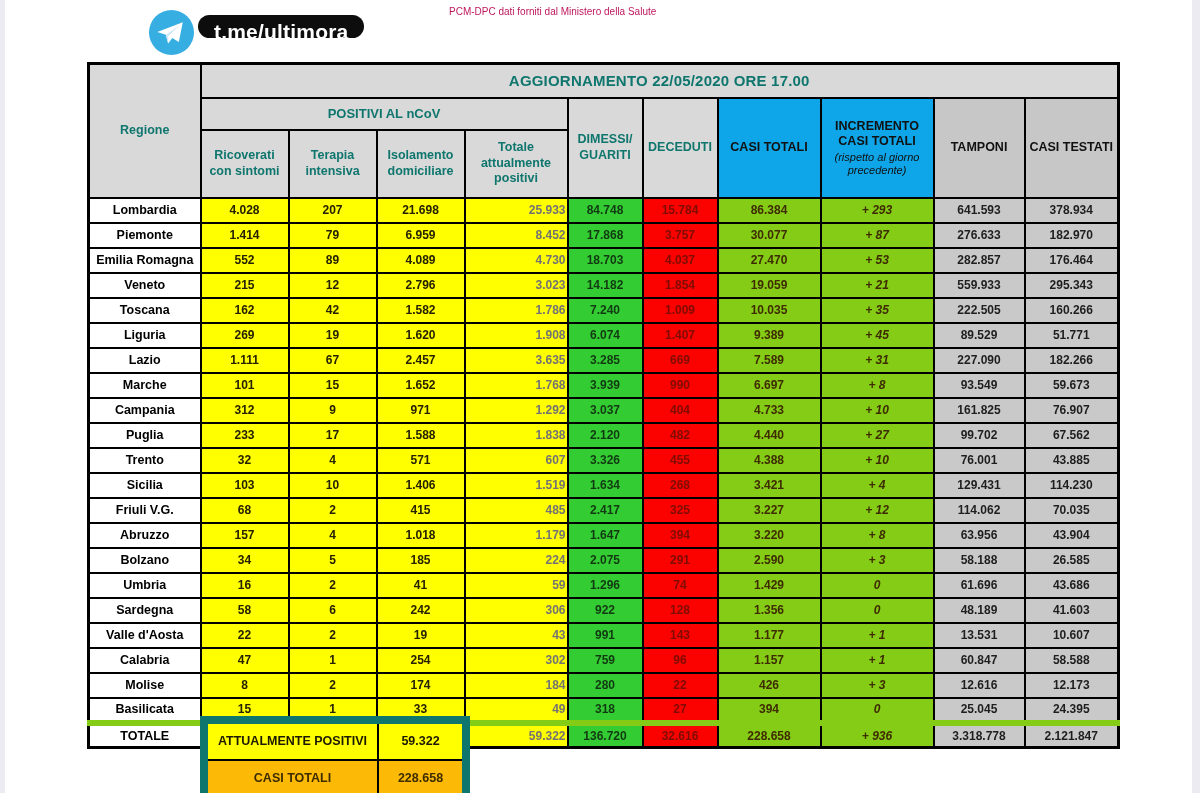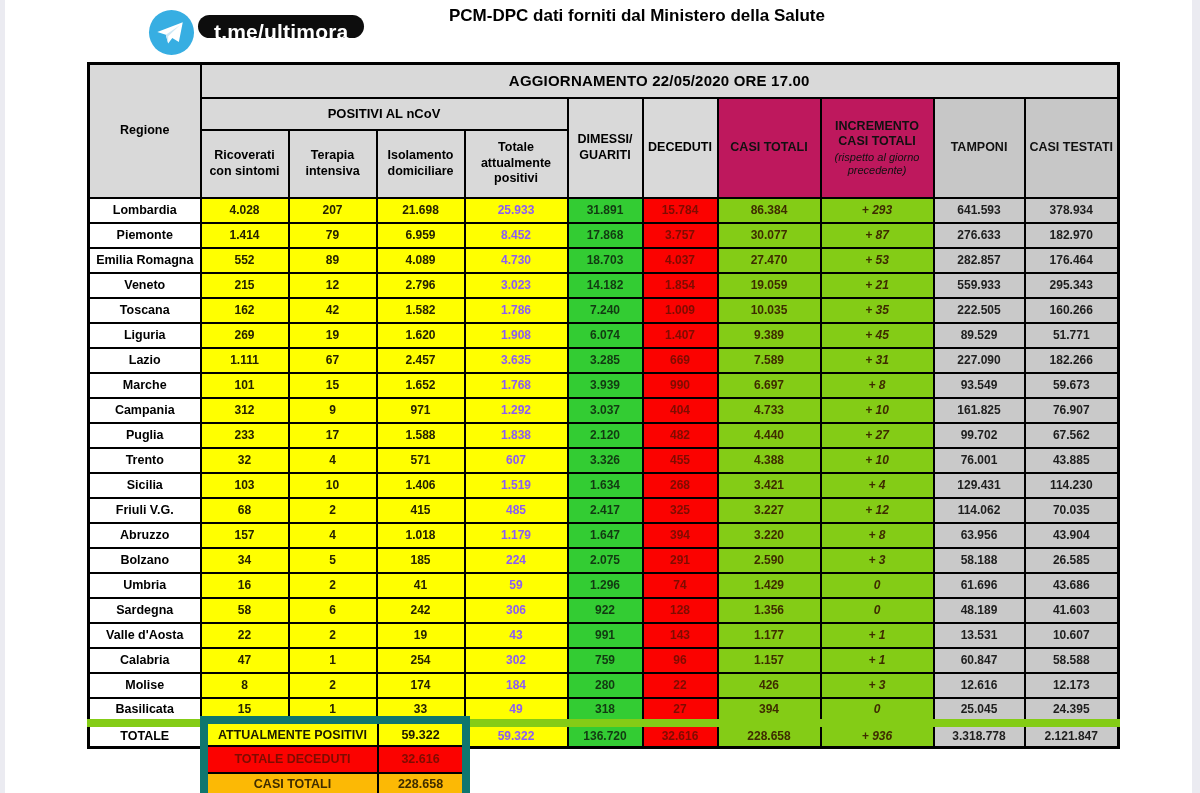--- a/index.html
+++ b/index.html
@@ -13,52 +13,52 @@
   
   .tg-logo { position:absolute; left:148px; top:9px; width:47px; height:47px; }
   .tg-pill {
     position:absolute; left:198px; top:15px; height:23px;
     background:#0d0d0d; color:#fff; border-radius:18px;
     font-size:21px; font-weight:bold; line-height:34px; padding:0 16px;
     letter-spacing:0.2px; text-decoration:none; display:block;
   }
   .source-note {
     position:absolute; left:449px; top:6px;
-    font-size:17px; color:#000000;font-weight:bold;
+    font-size:10px; color:#be185d;
   }
 
   
   table.main {
     position:absolute; left:87px; top:62px; width:1031px; height:610px;
     border-collapse:collapse; table-layout:fixed;
     border:3px solid #000;
   }
   table.main th, table.main td {
     border:2px solid #000; text-align:center; vertical-align:middle;
     font-weight:bold; overflow:hidden; padding:0 1px;
   }
-  .h-gray   { background:#d9d9d9; color:#000000; }
-  .h-orange { background:#be185d; color:#111; }
+  .h-gray   { background:#d9d9d9; color:#0f766e; }
+  .h-orange { background:#0ea5e9; color:#111; }
   .h-dgray  { background:#c7c7c7; color:#111; }
   .banner   { font-size:15px; letter-spacing:0.2px; }
   .grp      { font-size:13px; }
   .sub      { font-size:12.5px; line-height:1.25; }
   .incr-note{ font-size:11px; font-style:italic; font-weight:normal; display:block; line-height:1.15; margin-top:1px; }
 
   tbody tr { height:25px; }
   tbody td { font-size:12px; }
   .c-region { background:#fff; color:#000; font-size:12.5px; }
   .c-yel    { background:#ffff00; color:#262200; }
-  .c-yel.strong { color:#8b5cf6; }
+  .c-yel.strong { color:#737373;text-align:right; }
   .c-grn    { background:#33cc33; color:#123a12; }
   .c-red    { background:#fb0200; color:#7e0c00; }
   .c-org    { background:#84cc16; color:#3e2c00; }
   .c-ital   { font-style:italic; }
   .c-gry    { background:#c9c9c9; color:#1e1e1e; }
-  tr.total td { border-top:8px solid #84cc16; }
+  tr.total td { border-top:6px solid #84cc16; }
 
   
   table.summary {
     position:absolute; left:200px; top:716px; width:262px; height:87px;
     border-collapse:collapse; table-layout:fixed; border:8px solid #0f766e;
   }
   table.summary td {
     border:2px solid #000; text-align:center; vertical-align:middle;
     font-weight:bold; font-size:12.5px;
   }
@@ -119,21 +119,21 @@
       <th class="h-gray sub">Totale attualmente positivi</th>
     </tr>
   </thead>
   <tbody>
       <tr>
         <td class="c-region">Lombardia</td>
         <td class="c-yel">4.028</td>
         <td class="c-yel">207</td>
         <td class="c-yel">21.698</td>
         <td class="c-yel strong">25.933</td>
-        <td class="c-grn">31.891</td>
+        <td class="c-grn">84.748</td>
         <td class="c-red">15.784</td>
         <td class="c-org">86.384</td>
         <td class="c-org c-ital">+ 293</td>
         <td class="c-gry">641.593</td>
         <td class="c-gry">378.934</td>
       </tr>
       <tr>
         <td class="c-region">Piemonte</td>
         <td class="c-yel">1.414</td>
         <td class="c-yel">79</td>
@@ -413,21 +413,17 @@
   <colgroup>
       <col style="width:174px">
       <col style="width:88px">
     </colgroup>
   <tbody>
       <tr>
         <td class="s-yellow">ATTUALMENTE POSITIVI</td>
         <td class="s-yellow">59.322</td>
       </tr>
       <tr>
-        <td class="s-red">TOTALE DECEDUTI</td>
-        <td class="s-red">32.616</td>
-      </tr>
-      <tr>
         <td class="s-orange">CASI TOTALI</td>
         <td class="s-orange">228.658</td>
       </tr>
     </tbody>
 </table>
 
 </body></html>

